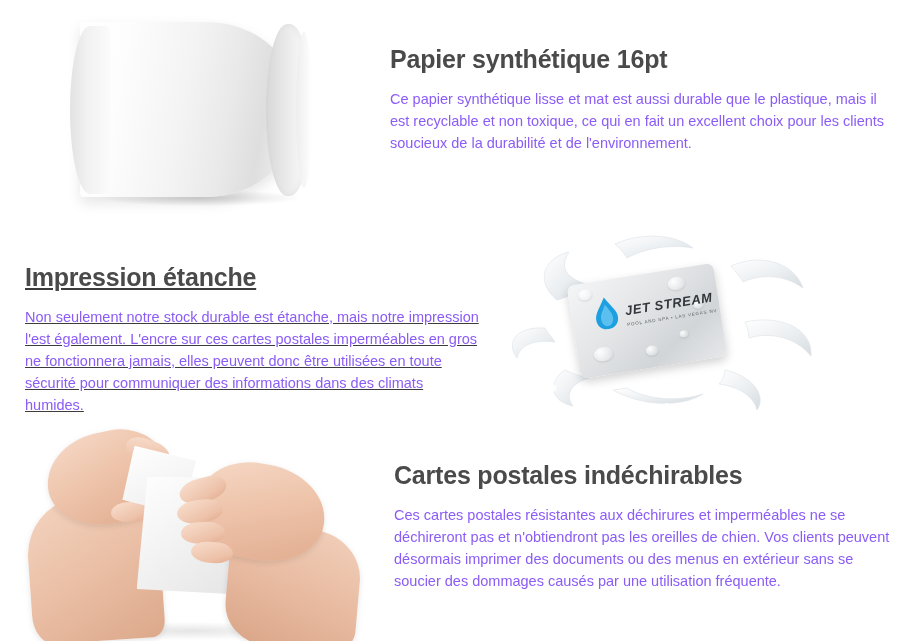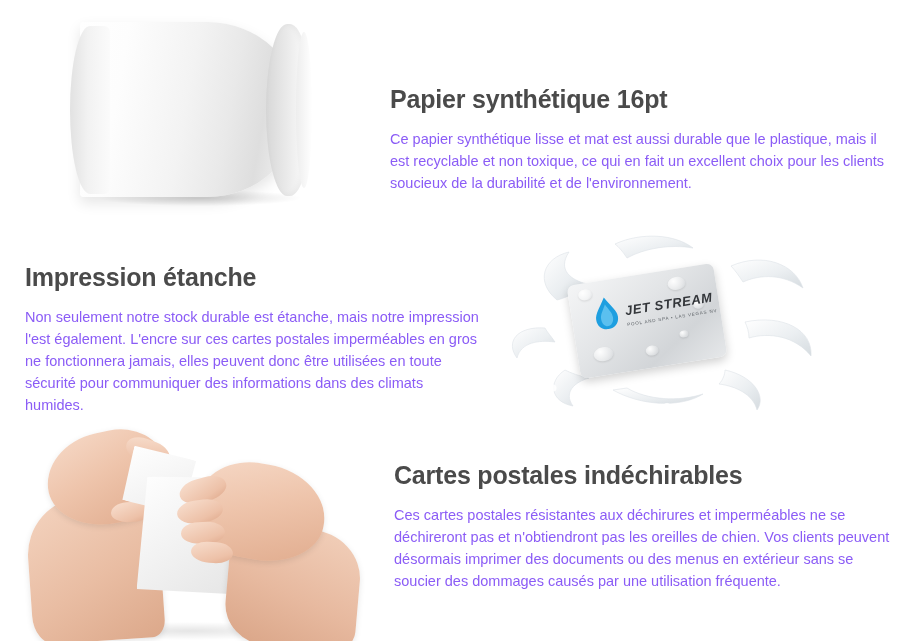--- a/index.html
+++ b/index.html
@@ -35,29 +35,30 @@
     width: 916px;
     height: 220px;
   }
   #section-1 .media {
     width: 390px;
     height: 220px;
     position: relative;
   }
   #section-1 .text {
     width: 500px;
-    padding-top: 84px;
+    padding-top: 44px;
   }
 
   
   #section-2 {
     left: 0;
     top: 222px;
     width: 804px;
     height: 200px;
+    text-decoration: underline;
   }
   #section-2 .text {
     width: 520px;
     padding-left: 25px;
     padding-top: 40px;
   }
   #section-2 .media {
     width: 360px;
     height: 200px;
     position: relative;

